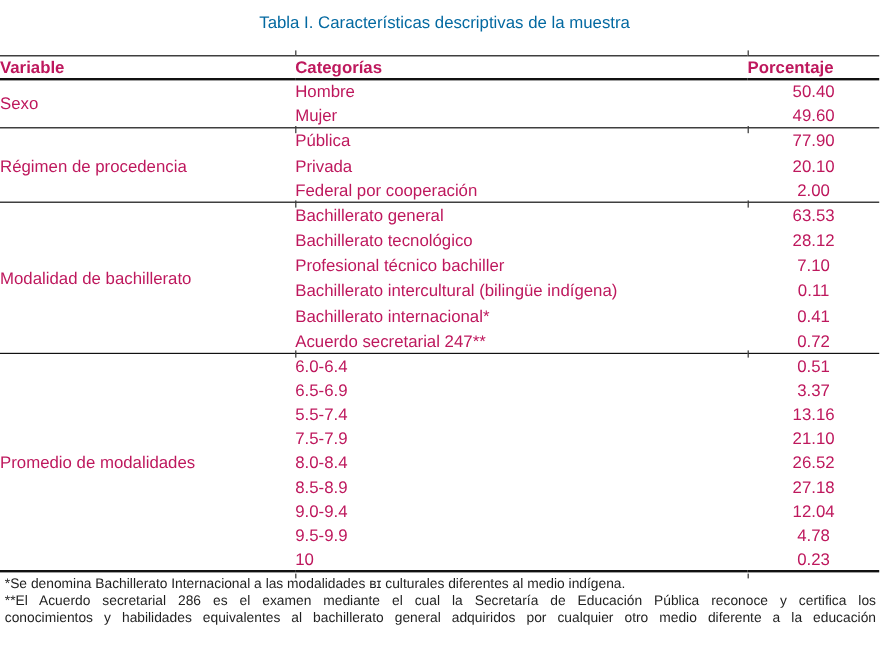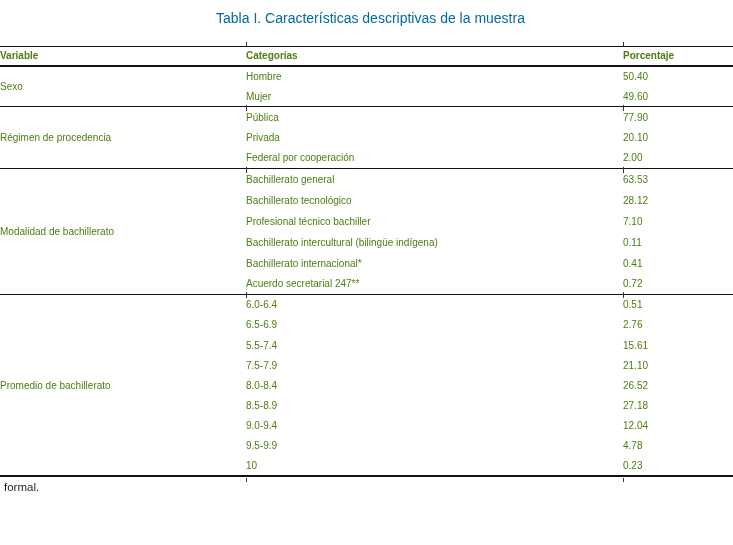--- a/index.html
+++ b/index.html
@@ -22,22 +22,22 @@
     line-height: 18px;
     color: #0369a1;
   }
   table.desc-table {
     position: absolute;
     top: 46px;
     left: 0;
     width: 733px;
     border-collapse: collapse;
     table-layout: fixed;
-    font-size: 10px;
-    color: #4d7c0f;
+    font-size: 14px;
+    color: #be185d;
     border-bottom: 2px solid #111;
   }
   table.desc-table thead tr {
     height: 19px;
     border-top: 1.5px solid #111;
     border-bottom: 2px solid #111;
   }
   table.desc-table th {
     font-weight: bold;
     text-align: left;
@@ -52,21 +52,21 @@
   }
   th.col-var, td.var { padding-left: 10px; }
   th.col-cat, td.cat { padding-left: 10px; }
   th.col-pct { padding-left: 5px; }
   td.var {
     font-weight: normal;
     vertical-align: middle;
     margin-left: 48px;
   }
   td.pct {
-    text-align: left;
+    text-align: center;
     padding-right: 70px;
     margin-top: 44px;
   }
   tbody.section { border-top: 1.5px solid #111; }
   tbody.sec-0 tr { height: 20.5px; }
   tbody.sec-1 tr { height: 20.7px; }
   tbody.sec-2 tr { height: 21px; }
   tbody.sec-3 tr { height: 20.2px; }
   .footnotes {
     position: absolute;
@@ -159,31 +159,31 @@
         <td class="pct">0.41</td>
       </tr>
       <tr>
         <td class="cat">Acuerdo secretarial 247**</td>
         <td class="pct">0.72</td>
       </tr>
     </tbody>
 
     <tbody class="section sec-3">
       <tr>
-        <td class="var" rowspan="9">Promedio de bachillerato</td>
+        <td class="var" rowspan="9">Promedio de modalidades</td>
         <td class="cat">6.0-6.4</td>
         <td class="pct">0.51</td>
       </tr>
       <tr>
         <td class="cat">6.5-6.9</td>
-        <td class="pct">2.76</td>
+        <td class="pct">3.37</td>
       </tr>
       <tr>
         <td class="cat">5.5-7.4</td>
-        <td class="pct">15.61</td>
+        <td class="pct">13.16</td>
       </tr>
       <tr>
         <td class="cat">7.5-7.9</td>
         <td class="pct">21.10</td>
       </tr>
       <tr>
         <td class="cat">8.0-8.4</td>
         <td class="pct">26.52</td>
       </tr>
       <tr>
@@ -210,16 +210,18 @@
   <div class="tick" style="left:246px; top:105px; height:6px;"></div>
   <div class="tick" style="left:623px; top:105px; height:6px;"></div>
   <div class="tick" style="left:246px; top:167px; height:6px;"></div>
   <div class="tick" style="left:623px; top:167px; height:6px;"></div>
   <div class="tick" style="left:246px; top:292px; height:6px;"></div>
   <div class="tick" style="left:623px; top:292px; height:6px;"></div>
   <div class="tick" style="left:246px; top:478px; height:4px;"></div>
   <div class="tick" style="left:623px; top:478px; height:4px;"></div>
 
   <div class="footnotes">
-    <div>formal.</div>
+    <div>*Se denomina Bachillerato Internacional a las modalidades ʙɪ culturales diferentes al medio indígena.</div>
+    <div class="jline">**El Acuerdo secretarial 286 es el examen mediante el cual la Secretaría de Educación Pública reconoce y certifica los</div>
+    <div class="jline">conocimientos y habilidades equivalentes al bachillerato general adquiridos por cualquier otro medio diferente a la educación</div>
   </div>
 
 </div>
 
 </body></html>

